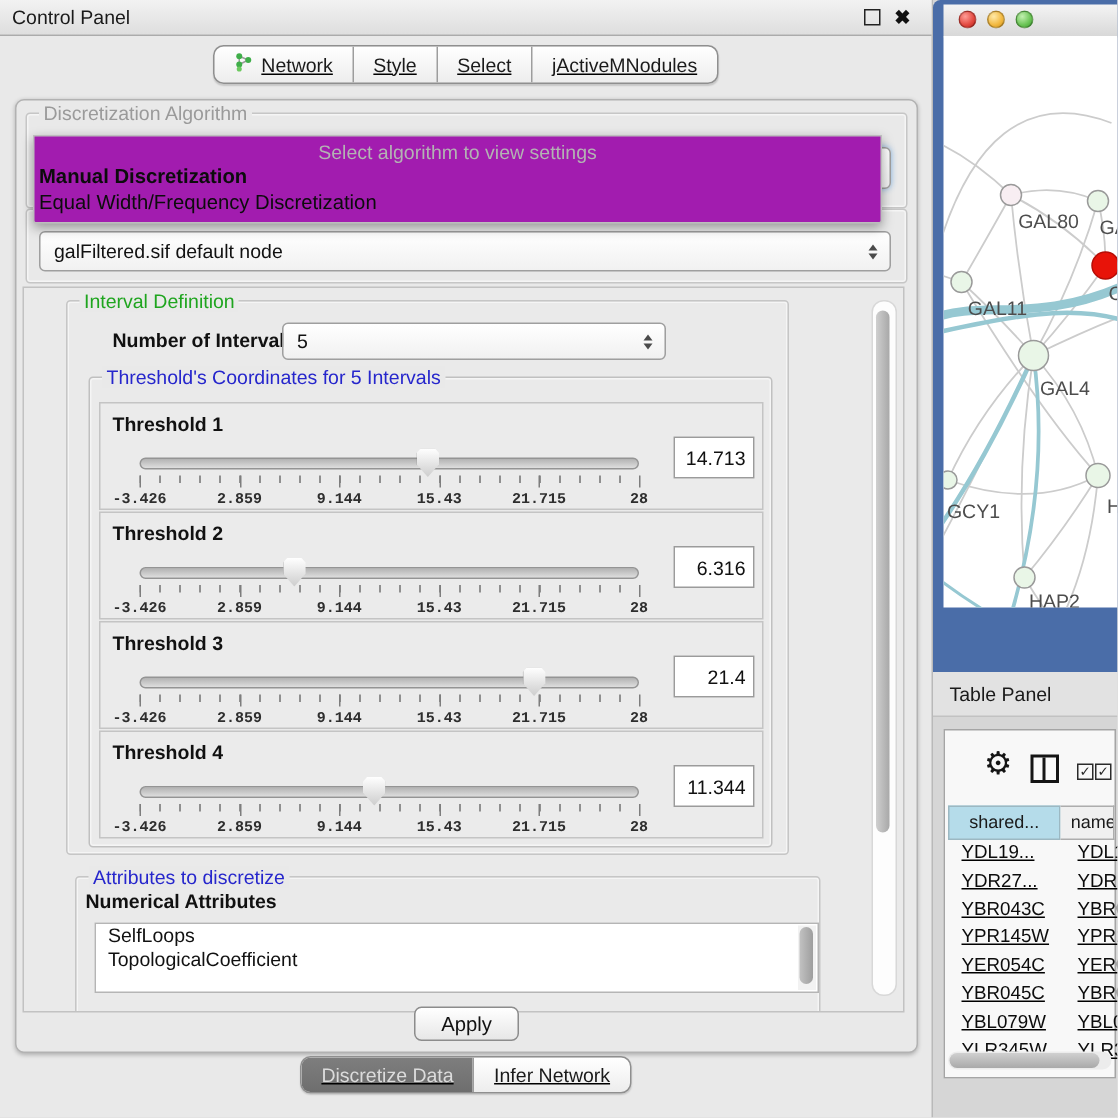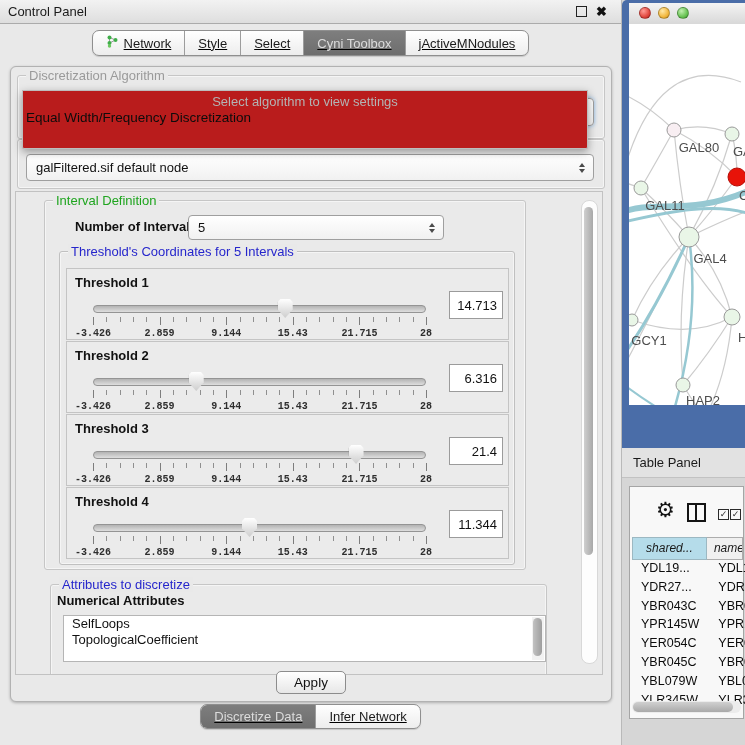--- a/index.html
+++ b/index.html
@@ -53,21 +53,21 @@
       border:1px solid #9f9f9f;border-radius:4px;font-size:13px;color:#111;
       display:flex;align-items:center;padding-left:9px;text-align:right;}
   .td-combo{left:8px;top:14px;right:10px;height:25px;}
   .spin{position:absolute;right:8px;top:50%;transform:translateY(-50%);
       display:flex;flex-direction:column;gap:2px;}
   .spin i{display:block;width:0;height:0;border-left:3.5px solid transparent;border-right:3.5px solid transparent;}
   .spin i.up{border-bottom:4.5px solid #4a4a4a;}
   .spin i.dn{border-top:4.5px solid #4a4a4a;}
 
   
-  .popup{position:absolute;left:4px;top:14px;width:564px;height:57px;background:#b91c1c;
+  .popup{position:absolute;left:4px;top:14px;width:564px;height:57px;background:#a21caf;
       border:1px solid #bdbdbd;border-radius:0 0 2px 2px;z-index:6;
       box-shadow:0 3px 8px rgba(0,0,0,.35);}
   .pop-header{text-align:center;font-size:13px;color:#b3b3b3;padding-top:3px;}
   .pop-opt{font-size:13.5px;color:#0c0c0c;padding:1px 3px;}
   .pop-opt.bold{font-weight:bold;}
 
   
   .scrollpanel{position:absolute;left:4px;top:124px;width:586px;height:482px;
       background:#eaeaea;border:1px solid #c2c2c2;overflow:hidden;}
   .vscroll{position:absolute;right:4px;top:8px;width:15px;height:462px;background:#fdfdfd;
@@ -133,26 +133,26 @@
       border:1px solid #a5a5a5;box-sizing:border-box;}
   .tp-toolbar{position:absolute;left:0;top:0;width:100%;height:48px;}
   .gear-ic{position:absolute;left:26px;top:12px;font-size:21px;color:#141414;line-height:1;}
   .col-ic{position:absolute;left:57px;top:16px;width:15px;height:15px;border:2px solid #141414;}
   .col-ic::before{content:"";position:absolute;left:6px;top:0;width:2px;height:15px;background:#141414;}
   .cb-ic{position:absolute;top:22px;width:9px;height:9px;border:1.5px solid #2a2a2a;
       font-size:9px;line-height:8px;color:#2a2a2a;text-align:center;}
   .cb1{left:88px;}.cb2{left:100px;}
   .tp-header{position:absolute;left:0;top:50px;width:100%;height:23px;display:flex;}
   .tp-hc{box-sizing:border-box;font-size:12px;color:#1a1a1a;text-align:center;
-      line-height:21px;border:1px solid #9cb8c2;background:#f0f0f0;overflow:hidden;white-space:nowrap;font-style:italic;}
+      line-height:21px;border:1px solid #9cb8c2;background:#f0f0f0;overflow:hidden;white-space:nowrap;}
   .tp-hc.hl{background:#b5dcea;}
   .tp-hc.c1{margin-left:2px;width:85px;}
   .tp-hc.c2{width:40px;border-left:none;border-color:#adadad;text-align:left;padding-left:7px;}
   .tp-rows{position:absolute;left:2px;top:74px;width:113px;height:146px;overflow:hidden;}
-  .tp-row{display:flex;height:18.8px;}
+  .tp-row{display:flex;height:18.8px;text-decoration:underline;}
   .tp-td{font-size:12.5px;color:#0c0c0c;white-space:nowrap;overflow:hidden;}
   .tp-td.c1{width:85px;padding-left:9px;box-sizing:border-box;}
   .tp-td.c2{width:28px;padding-left:5px;}
   .tp-hscroll{position:absolute;left:2px;top:214px;width:109px;height:12px;background:#ececec;
       border-radius:6px;}
   .hthumb{position:absolute;left:1px;top:1px;width:100px;height:10px;border-radius:5px;
       background:linear-gradient(#d0d0d0,#a9a9a9);}
 </style>
 </head>
 <body>
@@ -179,42 +179,40 @@
                 <circle cx="3.5" cy="11" r="1.7" fill="#6cc95f"></circle>
               </svg></span>
             <span>Network</span>
           </div>
           <div class="tab">
             <span>Style</span>
           </div>
           <div class="tab">
             <span>Select</span>
           </div>
-          <div class="tab sel">
-            <span>Cyni Toolbox</span>
-          </div>
           <div class="tab">
             <span>jActiveMNodules</span>
           </div>
         </div>
     </nav>
 
     <div class="outer-panel">
 
       <div class="group algo-group">
         <span class="group-label dim">Discretization Algorithm</span>
         <div class="combo algo-combo">
           <span class="spin">
               <i class="up"></i>
               <i class="dn"></i>
             </span>
         </div>
         <div class="popup">
           <div class="pop-header">Select algorithm to view settings</div>
           <div id="algo-options">
+              <div class="pop-opt bold">Manual Discretization</div>
               <div class="pop-opt">Equal Width/Frequency Discretization</div>
             </div>
         </div>
       </div>
 
       <div class="group td-group">
         <span class="group-label">Table Data</span>
         <div class="combo td-combo">
           <span>galFiltered.sif default node</span>
           <span class="spin">

